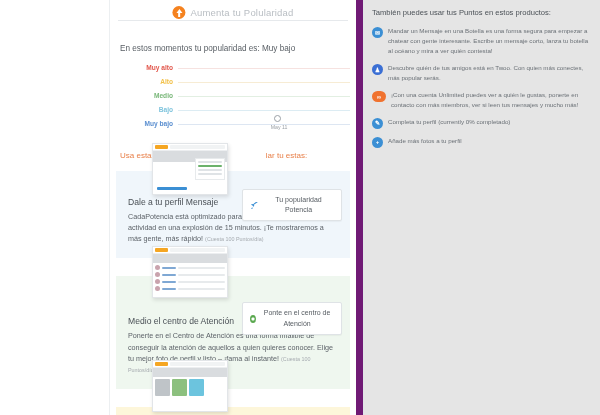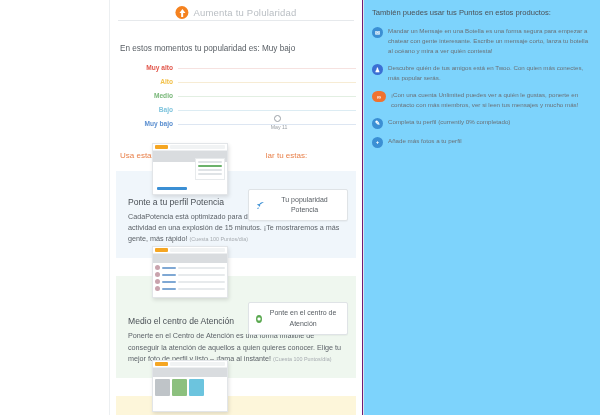--- a/index.html
+++ b/index.html
@@ -11,21 +11,21 @@
   }
   .page { position: relative; width: 600px; height: 415px; display: flex; }
 
   
   .gutter { width: 110px; background: #ffffff; border-right: 1px solid #eceff1; flex: 0 0 110px; }
 
   
   .main {
     width: 253px; flex: 0 0 253px;
     background: #ffffff;
-    border-right: 1px solid #701a75;
+    border-right: 7px solid #701a75;
     position: relative;
     padding: 0;
   }
 
   .hdr { position: relative; height: 28px; margin: 6px 8px 0 8px; }
   .hdr-rule {
     position: absolute; top: 14px; left: 0; right: 0; height: 1px; background: #e6e9ec;
   }
   .hdr-inner {
     position: absolute; top: 0; left: 50%; transform: translateX(-50%);
@@ -116,21 +116,21 @@
   .tb-tiles { display: flex; gap: 2px; padding: 2px; }
   .tb-tile { width: 15px; height: 17px; border-radius: 1px; }
   .tb-white { background: #fff; height: 14px; }
   .tb-strip { height: 3px; background: #3b8fd4; margin: 1px 2px; border-radius:1px; }
   .tb-panel { position:absolute; right:2px; top:14px; width:30px; height:22px; background:#fff; border:1px solid #e7eaec; }
   .tb-pl { height:2px; background:#dfe3e6; margin:2px; border-radius:1px; }
   .tb-pg { height:2px; background:#6bb26b; margin:2px; border-radius:1px; }
 
   
   .side {
-    flex: 1; background: #7dd3fc; padding: 7px 8px 0 8px;
+    flex: 1; background: #e5e5e5; padding: 7px 8px 0 8px;
     border-left: 1px solid #e1e5e8;
   }
   .side-title { font-size: 7.6px; color: #4b5157; line-height: 1.5; margin-bottom: 8px; }
   .side-item { display: flex; gap: 5px; margin-bottom: 7px; align-items: flex-start; }
   .si-ico { flex: 0 0 11px; width: 11px; height: 11px; border-radius: 50%; position: relative; margin-top: 1px; }
   .si-ico.pill { border-radius: 6px; width: 14px; flex: 0 0 14px; }
   .si-text { font-size: 6.2px; color: #6a7076; line-height: 1.6; }
   .si-glyph { position:absolute; left:0; right:0; top:0; bottom:0; display:flex; align-items:center; justify-content:center; color:#fff; font-size:6px; font-weight:bold; line-height:1;}
 </style>
 </head>
@@ -198,21 +198,21 @@
     <div class="card blue" style="margin-top:8px;padding-top:26px;">
       <div class="act">
         <span class="glyph">
           <svg viewBox="0 0 10 10" width="9" height="9">
               <path d="M8.6 1.2C6.6 1 4.8 2 3.6 3.6L2.1 3.3 1.2 4.3l1.6.8.9 1.4 1-.9-.3-1.4C6 3 7.6 2.4 8.6 1.2z" fill="#3b8fd4"></path>
               <path d="M2 7.4c-.5.5-.6 1.5-.6 1.5s1-.1 1.5-.6c.3-.3.3-.7 0-.9-.2-.3-.6-.3-.9 0z" fill="#3b8fd4"></path>
             </svg>
         </span>
         <span>Tu popularidad Potencia</span>
       </div>
-      <div class="card-title">Ponte a tu perfil Potencia</div>
+      <div class="card-title">Dale a tu perfil Mensaje</div>
       <div class="card-body">
         <span>CadaPotencia está optimizado para darte un día entero de actividad en una explosión de 15 minutos. ¡Te mostraremos a más gente, más rápido!</span>
         <span class="card-cost">(Cuesta 100 Puntos/día)</span>
       </div>
     </div>
 
     <div class="thumb" style="left:42px; top:246px;">
       <div class="tb-bar">
         <span class="tb-logo"></span>
         <span class="tb-field"></span>

